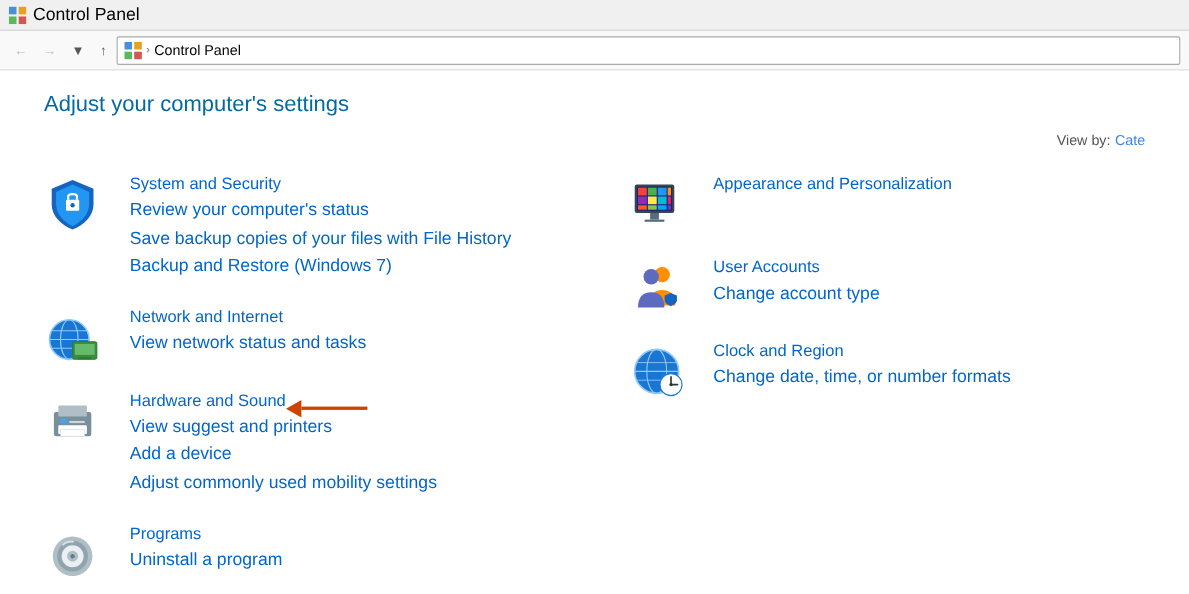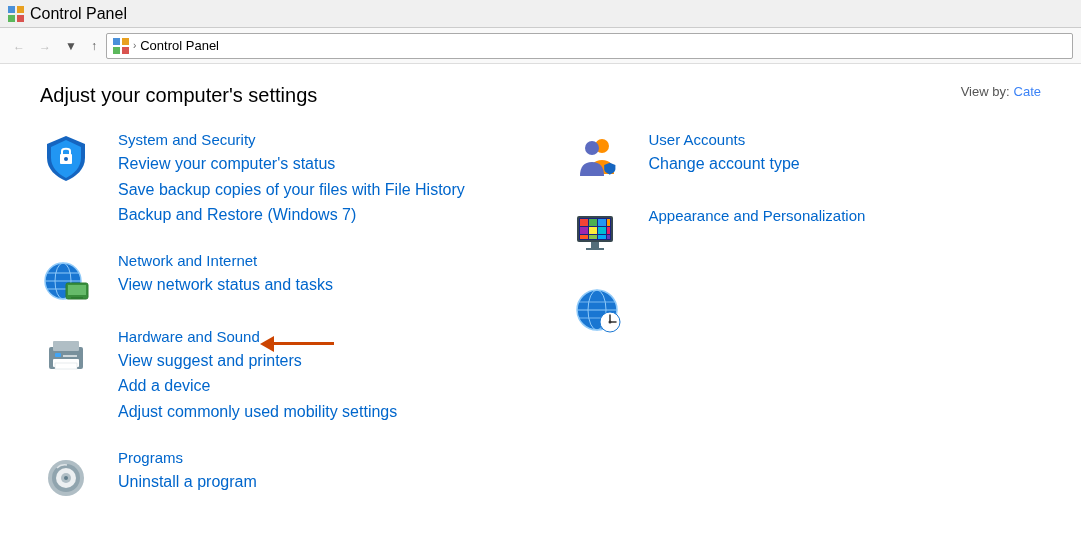--- a/index.html
+++ b/index.html
@@ -57,29 +57,30 @@
       overflow-y: auto;
     }
     .page-header {
       display: flex;
       justify-content: space-between;
       align-items: flex-start;
       margin-bottom: 24px;
     }
     .page-title {
       font-size: 20px;
-      color: #000000;
+      color: #0369a1;
       font-weight: 300;
     }
     .view-by {
       display: flex;
       align-items: center;
       gap: 4px;
       font-size: 13px;
       color: #555;
+      margin-top: 36px;
     }
     .view-by-value {
       color: #3b82f6;
       cursor: pointer;
       text-decoration: none;
     }
 
     
     .categories-grid {
       display: grid;
@@ -279,39 +280,20 @@
       </div>
 
     </div>
 
     <div>
 
       <div class="category-item">
         <div class="category-icon">
           <svg width="50" height="50" viewBox="0 0 50 50">
 
-            <circle cx="30" cy="14" r="7" fill="#ff8f00"></circle>
-            <path d="M18 42 Q18 28 30 28 Q42 28 42 42" fill="#ff8f00"></path>
-
-            <circle cx="20" cy="16" r="7" fill="#5c6bc0"></circle>
-            <path d="M8 44 Q8 30 20 30 Q32 30 32 44" fill="#5c6bc0"></path>
-
-            <path d="M36 34 L44 37 L44 43 C44 47 40 49 36 51 C32 49 28 47 28 43 L28 37 Z" fill="#1565c0" transform="scale(0.7) translate(18, 10)"></path>
-          </svg>
-        </div>
-        <div class="category-text">
-          <a class="category-title">User Accounts</a>
-          <a class="category-link">Change account type</a>
-        </div>
-      </div>
-
-      <div class="category-item">
-        <div class="category-icon">
-          <svg width="50" height="50" viewBox="0 0 50 50">
-
             <rect x="5" y="8" width="36" height="26" rx="2" fill="#37474f"></rect>
             <rect x="7" y="10" width="32" height="22" fill="#1a237e"></rect>
 
             <rect x="8" y="11" width="8" height="7" fill="#f44336"></rect>
             <rect x="17" y="11" width="8" height="7" fill="#4caf50"></rect>
             <rect x="26" y="11" width="8" height="7" fill="#2196f3"></rect>
             <rect x="35" y="11" width="3" height="7" fill="#ff9800"></rect>
             <rect x="8" y="19" width="8" height="7" fill="#9c27b0"></rect>
             <rect x="17" y="19" width="8" height="7" fill="#ffeb3b"></rect>
             <rect x="26" y="19" width="8" height="7" fill="#00bcd4"></rect>
@@ -327,32 +309,55 @@
         </div>
         <div class="category-text">
           <a class="category-title">Appearance and Personalization</a>
         </div>
       </div>
 
       <div class="category-item">
         <div class="category-icon">
           <svg width="50" height="50" viewBox="0 0 50 50">
 
+            <circle cx="30" cy="14" r="7" fill="#ff8f00"></circle>
+            <path d="M18 42 Q18 28 30 28 Q42 28 42 42" fill="#ff8f00"></path>
+
+            <circle cx="20" cy="16" r="7" fill="#5c6bc0"></circle>
+            <path d="M8 44 Q8 30 20 30 Q32 30 32 44" fill="#5c6bc0"></path>
+
+            <path d="M36 34 L44 37 L44 43 C44 47 40 49 36 51 C32 49 28 47 28 43 L28 37 Z" fill="#1565c0" transform="scale(0.7) translate(18, 10)"></path>
+          </svg>
+        </div>
+        <div class="category-text">
+          <a class="category-title">User Accounts</a>
+          <a class="category-link">Change account type</a>
+        </div>
+      </div>
+
+      <div class="category-item">
+        <div class="category-icon">
+          <svg width="50" height="50" viewBox="0 0 50 50">
+
             <circle cx="25" cy="26" r="20" fill="#1976d2"></circle>
             <ellipse cx="25" cy="26" rx="9" ry="20" fill="none" stroke="#90caf9" stroke-width="1"></ellipse>
             <line x1="5" y1="26" x2="45" y2="26" stroke="#90caf9" stroke-width="1"></line>
             <line x1="7" y1="18" x2="43" y2="18" stroke="#90caf9" stroke-width="0.8"></line>
             <line x1="7" y1="34" x2="43" y2="34" stroke="#90caf9" stroke-width="0.8"></line>
             <circle cx="25" cy="26" r="20" fill="none" stroke="#90caf9" stroke-width="1.5"></circle>
 
             <circle cx="38" cy="38" r="10" fill="white" stroke="#1976d2" stroke-width="1"></circle>
             <line x1="38" y1="38" x2="38" y2="31" stroke="#333" stroke-width="1.5" stroke-linecap="round"></line>
             <line x1="38" y1="38" x2="44" y2="38" stroke="#333" stroke-width="1.5" stroke-linecap="round"></line>
             <circle cx="38" cy="38" r="1.5" fill="#333"></circle>
           </svg>
         </div>
+        <div class="category-text">
+          <a class="category-title">Clock and Region</a>
+          <a class="category-link">Change date, time, or number formats</a>
+        </div>
       </div>
 
 
     </div>
 
   </div>
 </div>
 
 </body></html>

